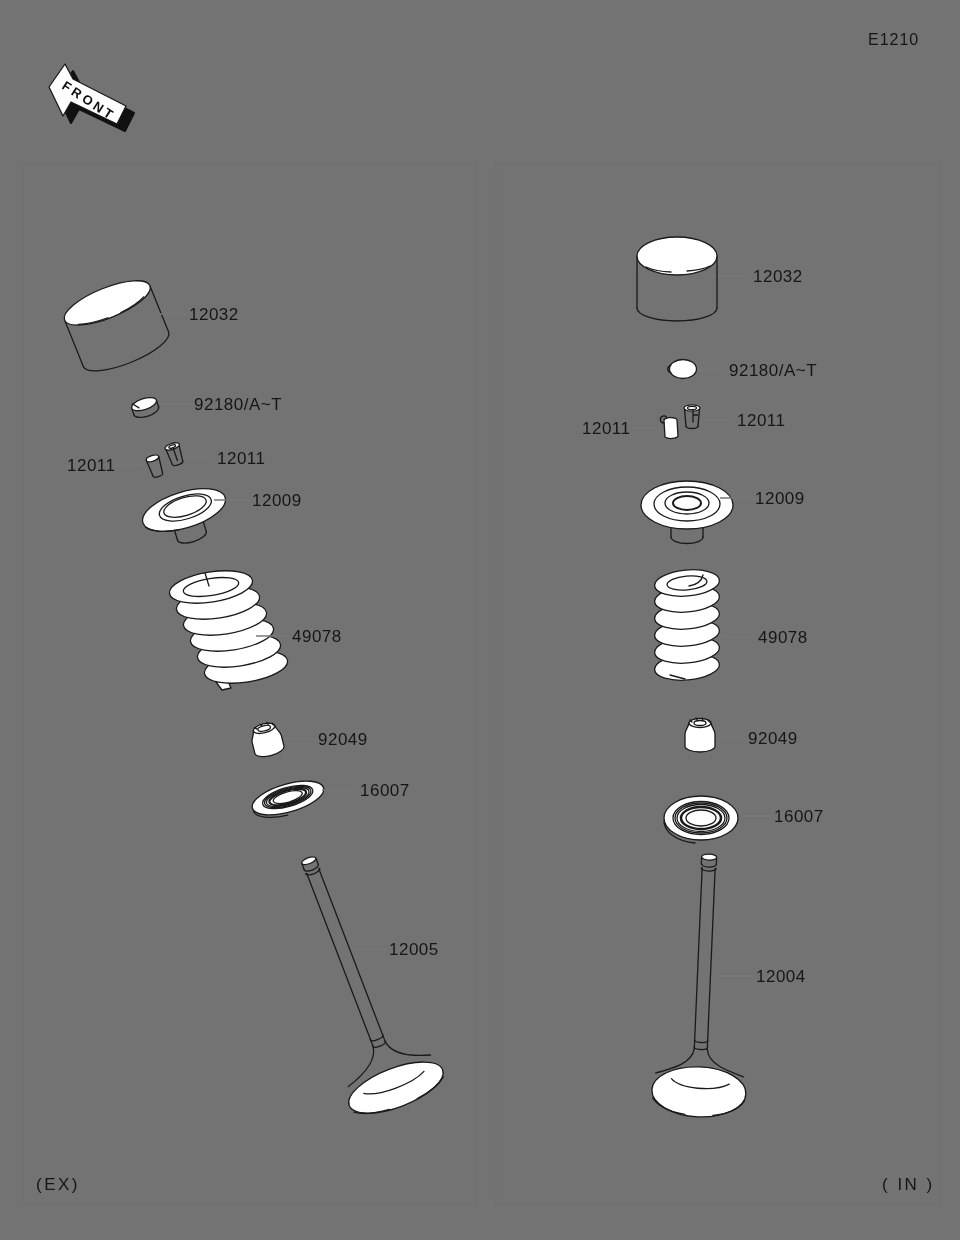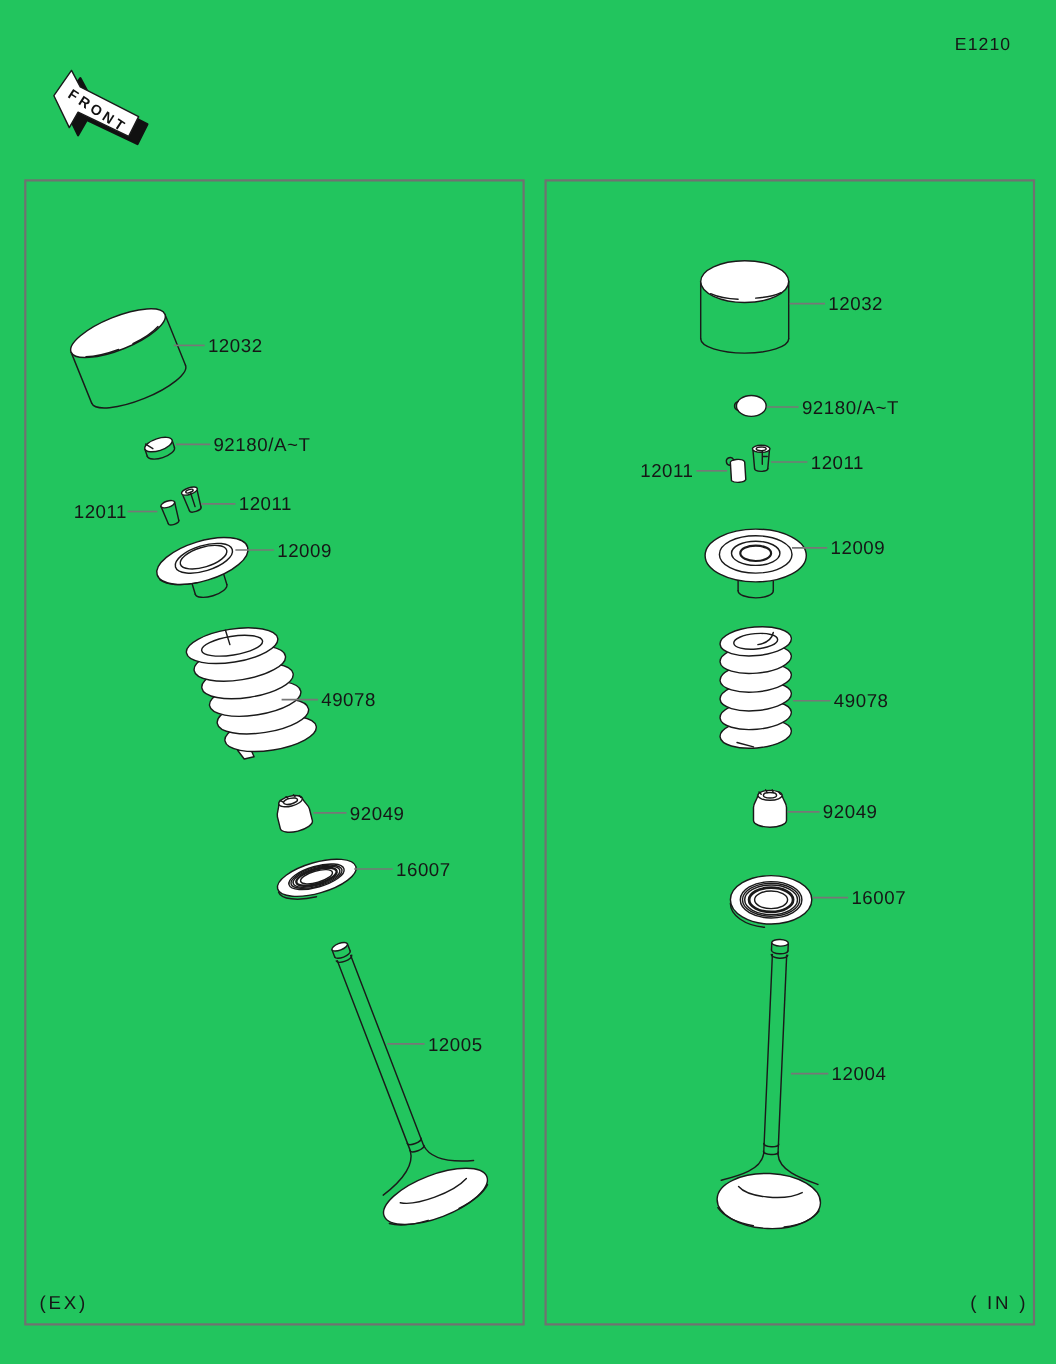--- a/index.html
+++ b/index.html
@@ -1,16 +1,16 @@
 <!DOCTYPE html>
 <html><head>
 <meta charset="utf-8">
 <style>
   html,body{margin:0;padding:0;background:#fff;}
-  .page{position:relative;width:960px;height:1240px;background:#22c55e;overflow:hidden;text-align:center;}
+  .page{position:relative;width:960px;height:1240px;background:#737373;overflow:hidden;text-align:center;}
   svg{display:block;}
   .ln{fill:none;stroke:#1a1a1a;stroke-width:1.3;stroke-linecap:round;stroke-linejoin:round;}
   .fw{fill:#ffffff;stroke:#1a1a1a;stroke-width:1.3;stroke-linejoin:round;}
   .leader{stroke:#777777;stroke-width:1.5;}
   .lbl{font-family:"Liberation Sans",sans-serif;font-size:17px;letter-spacing:.5px;fill:#161616;}
   .tag{font-family:"Liberation Sans",sans-serif;font-size:17px;letter-spacing:2.5px;fill:#161616;}
   .code{font-family:"Liberation Sans",sans-serif;font-size:16px;letter-spacing:1px;fill:#161616;}
   .panel{fill:none;stroke:#717171;stroke-width:2;}
   .front-word{font-family:"Liberation Sans",sans-serif;font-size:13px;font-weight:bold;letter-spacing:3.2px;fill:#101010;}
 </style>

